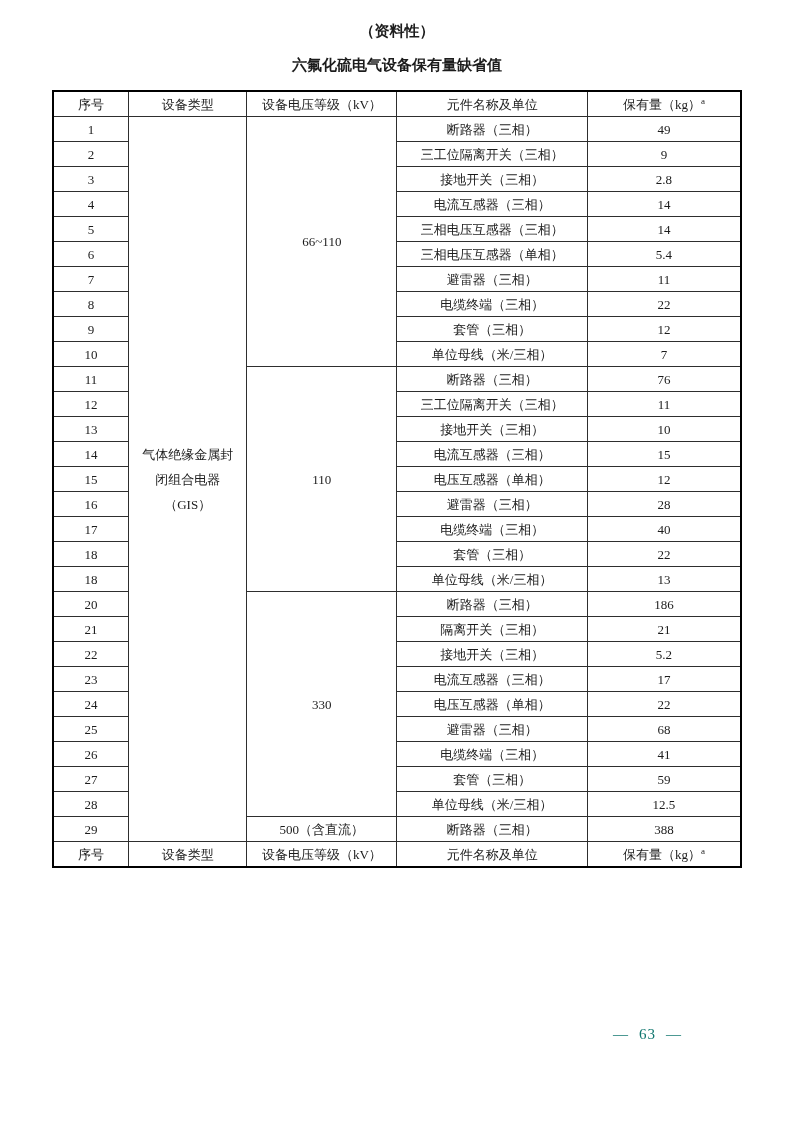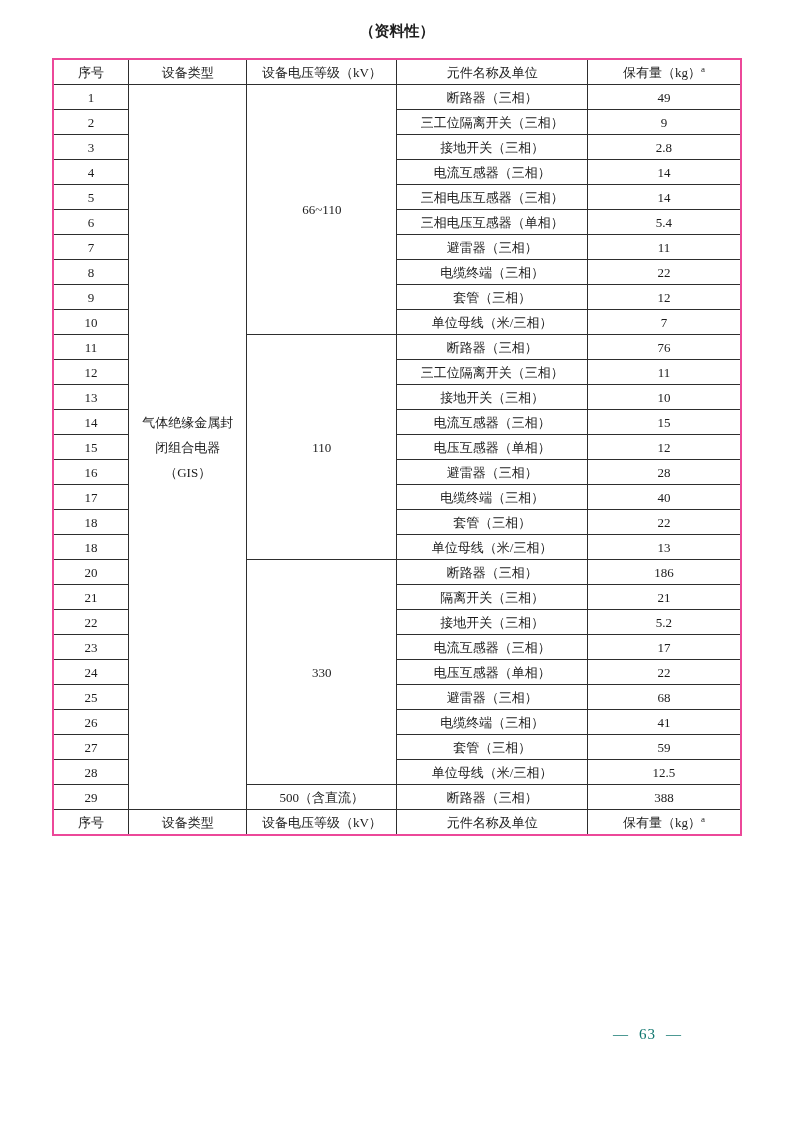--- a/index.html
+++ b/index.html
@@ -32,21 +32,21 @@
     font-size: 15px;
     line-height: 15px;
     font-weight: bold;
     font-family: "Liberation Sans", sans-serif;
   }
   table.holdings {
     border-collapse: collapse;
     table-layout: fixed;
     margin: 18px auto 0 auto;
     width: 690px;
-    border: 2px solid #ec4899;
+    border: 2px solid #000000;
     padding-left: 44px;
   }
   table.holdings td {
     border: 1px solid #2e2e2e;
     height: 24px;
     text-align: center;
     vertical-align: middle;
     font-size: 13px;
     line-height: 15px;
     padding: 0 2px;
@@ -76,20 +76,21 @@
   }
   .pageno .dash { margin: 0 10px; }
 </style>
 </head>
 <body>
 
 <div class="page" data-name="document-page">
 
   <div class="titles" data-name="title-block">
     <div class="t2" data-name="informative-label">（资料性）</div>
+    <div class="t3" data-name="table-title">六氟化硫电气设备保有量缺省值</div>
   </div>
 
   <table class="holdings" data-name="holdings-table">
     <colgroup>
       <col class="col-no">
         <col class="col-type">
         <col class="col-kv">
         <col class="col-name">
         <col class="col-amt">
     </colgroup>

